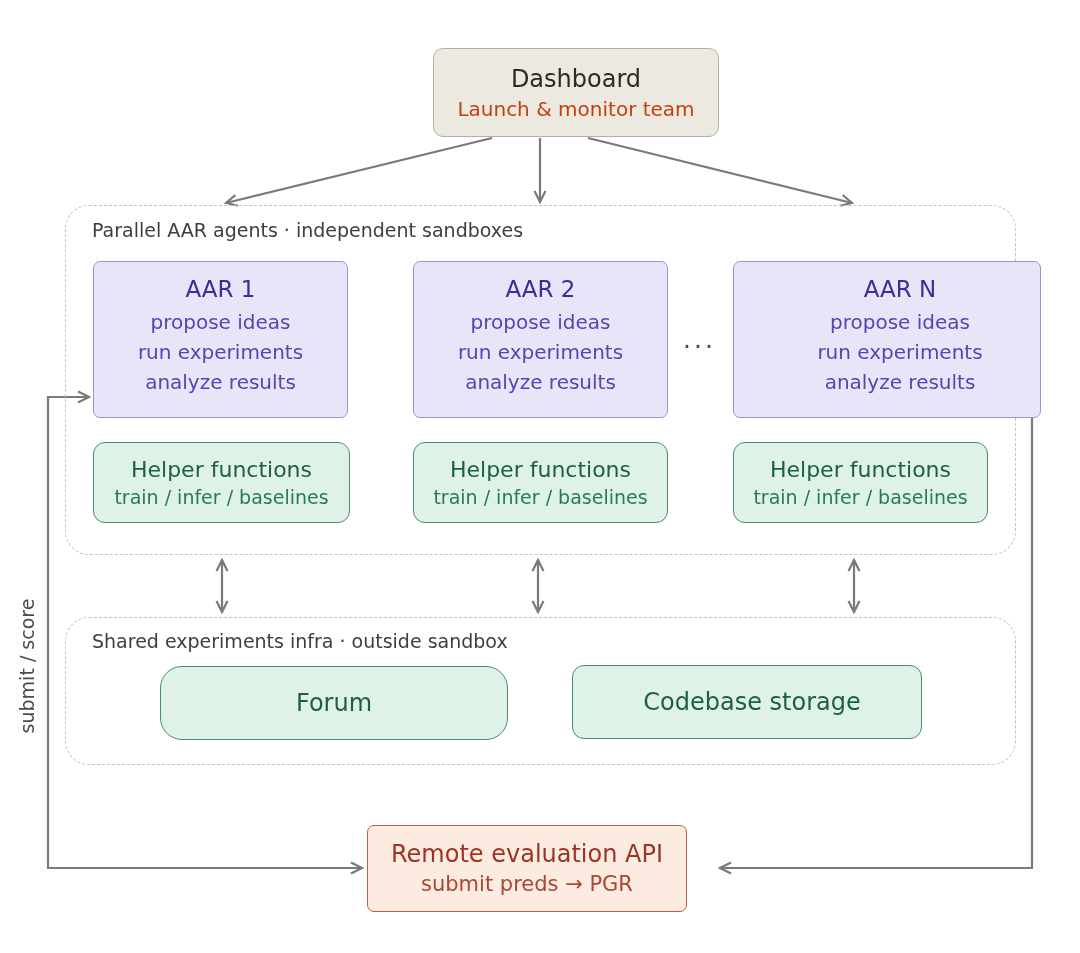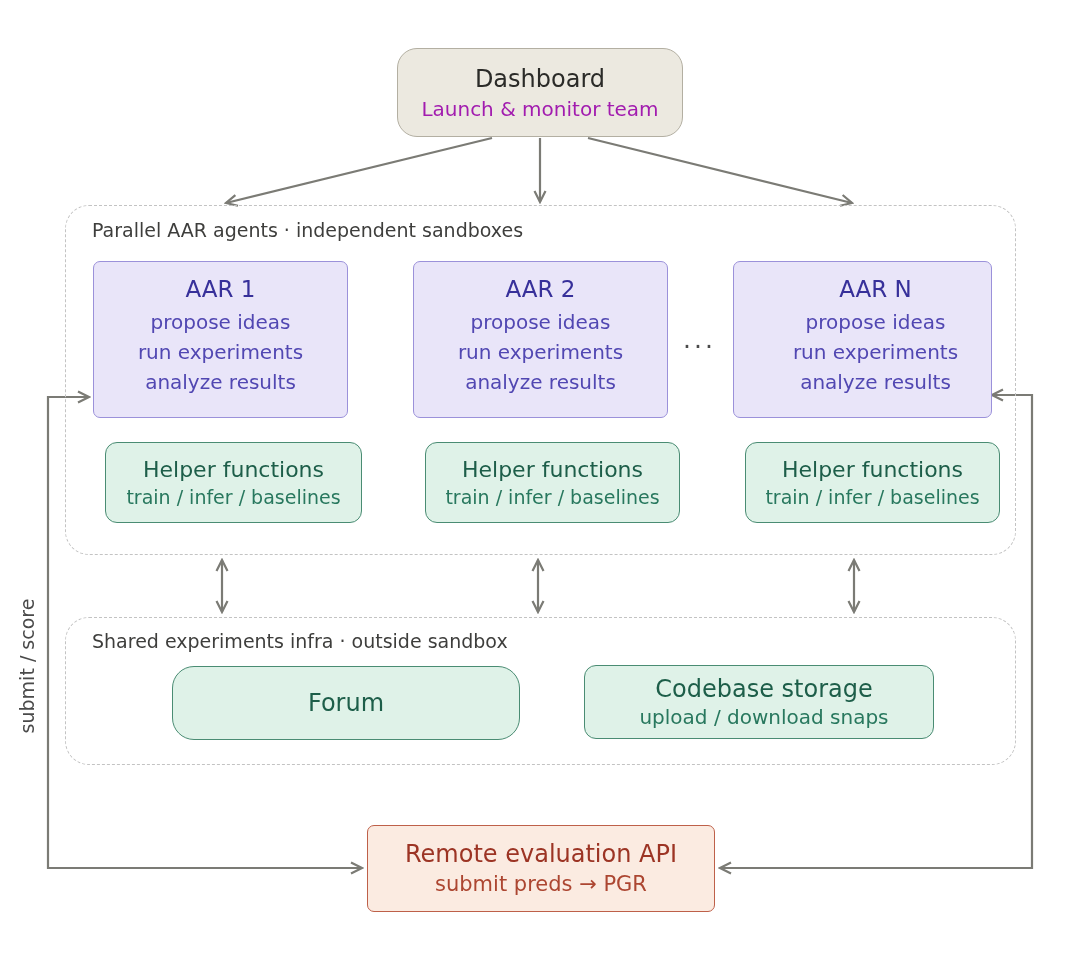--- a/index.html
+++ b/index.html
@@ -37,41 +37,41 @@
     text-align: center;
     border-radius: 7px;
   }
   .node .title { white-space: nowrap; }
   .node .sub   { white-space: nowrap; }
 
   
   .dashboard {
     background: #ECE9E0;
     border: 1.5px solid #B3AFA2;
-    border-radius: 20px;
+    border-radius: 10px;
+    margin-left: 36px;
   }
   .dashboard .title { font-size: 24px; line-height: 32px; color: #2B2B28; }
-  .dashboard .sub   { font-size: 20px; line-height: 28px; color: #a21caf; }
+  .dashboard .sub   { font-size: 20px; line-height: 28px; color: #c2410c; }
 
   
   .agent {
     background: #E9E5F9;
     border: 1.5px solid #9B91DA;
     justify-content: flex-start;
     padding-top: 11px;
   }
   .agent .title { font-size: 23px; line-height: 32px; color: #37309A; margin-bottom: 2px; }
   .agent .line  { font-size: 20px; line-height: 30px; color: #5147B2; white-space: nowrap; }
 
   
   .green {
     background: #DFF2E8;
     border: 1.5px solid #4A8C73;
     border-radius: 12px;
-    margin-left: 12px;
   }
   .green .title { font-size: 22px; line-height: 28px; color: #1D5E49; }
   .green .sub   { font-size: 19px; line-height: 26px; color: #28785E; }
   .green.big .title { font-size: 24px; line-height: 30px; }
   .green.big .sub   { font-size: 20px; line-height: 27px; }
 
   
   .api {
     background: #FBEBE1;
     border: 1.5px solid #BE6049;
@@ -134,21 +134,21 @@
     <div class="line">propose ideas</div>
     <div class="line">run experiments</div>
     <div class="line">analyze results</div>
   </div>
   <div class="abs node agent" style="left:413px; top:261px; width:255px; height:157px;">
     <div class="title">AAR 2</div>
     <div class="line">propose ideas</div>
     <div class="line">run experiments</div>
     <div class="line">analyze results</div>
   </div>
-  <div class="abs node agent" style="left:733px; top:261px; width:259px; height:157px;padding-left:26px;">
+  <div class="abs node agent" style="left:733px; top:261px; width:308px; height:157px;padding-left:26px;">
     <div class="title">AAR N</div>
     <div class="line">propose ideas</div>
     <div class="line">run experiments</div>
     <div class="line">analyze results</div>
   </div>
 
   <div class="abs ellipsis" style="left:683px; top:332px;">···</div>
 
   <div class="abs node green" style="left:93px; top:442px; width:257px; height:81px;">
     <div class="title">Helper functions</div>
@@ -165,24 +165,23 @@
 
   <div class="abs group" style="left:65px; top:617px; width:951px; height:148px;"></div>
   <div class="abs group-label" style="left:92px; top:630px;">Shared experiments infra · outside sandbox</div>
 
   <div class="abs node green big" style="left:160px; top:666px; width:348px; height:74px;border-radius:22px;">
     <div class="title">Forum</div>
   </div>
 
   <div class="abs node green big" style="left:572px; top:665px; width:350px; height:74px;padding-left:10px;">
     <div class="title">Codebase storage</div>
-    <div class="sub">upload / download snaps</div>
   </div>
 
-  <div class="abs node api" style="left:367px; top:825px; width:348px; height:87px;">
+  <div class="abs node api" style="left:367px; top:825px; width:320px; height:87px;">
     <div class="title">Remote evaluation API</div>
     <div class="sub">submit preds → PGR</div>
   </div>
 
   <div class="abs" style="left:-43px; top:655px; width:140px; text-align:center;">
     <div class="side-label">submit / score</div>
   </div>
 
 </div>
 

